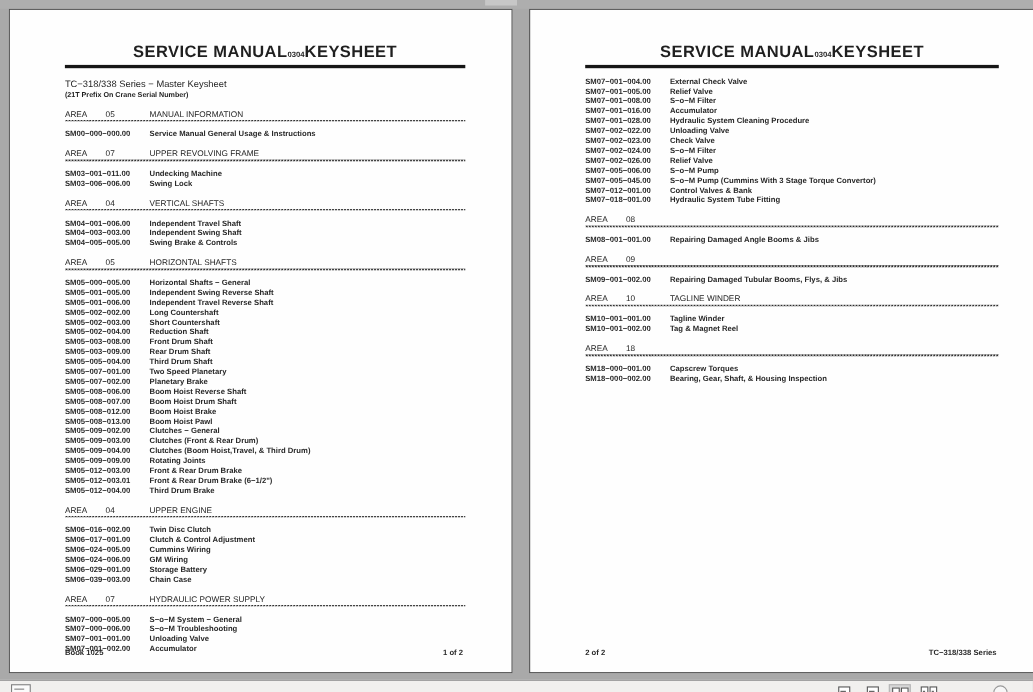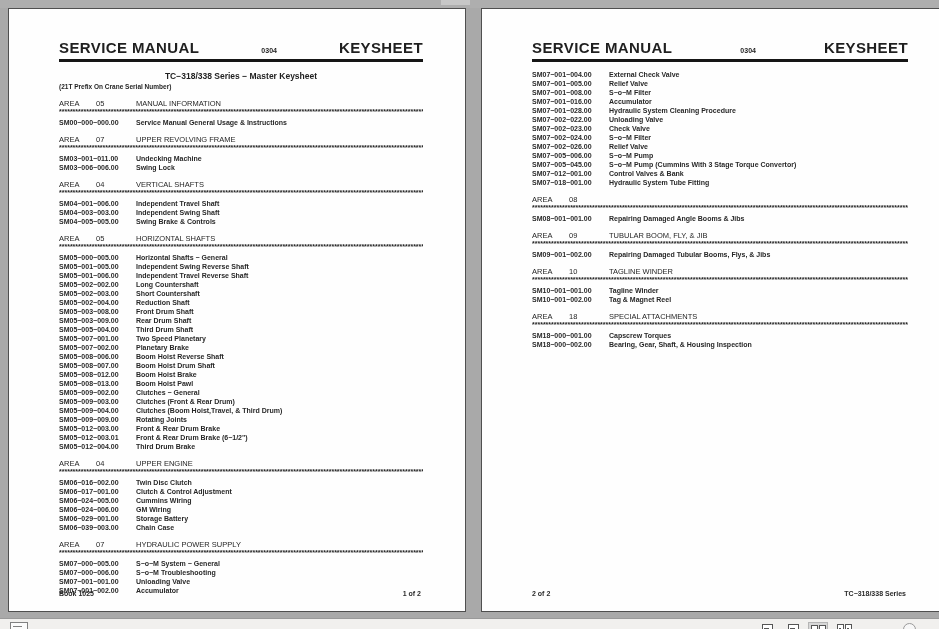--- a/index.html
+++ b/index.html
@@ -10,25 +10,25 @@
   .top-strip{position:absolute;left:0;top:0;width:939px;height:8px;background:#aeaeae;}
   .scroll-notch{position:absolute;left:441px;top:0;width:29px;height:5px;background:#c7c7c7;}
   
   .page{
     position:absolute;top:8px;background:#fefefe;height:604px;
     border:1px solid #4f4f4f;box-sizing:border-box;overflow:hidden;color:#1f1f1f;
   }
   .page1{left:8px;width:458px;}
   .page2{left:481px;width:470px;}
   .page-inner{padding:30px 42px 0 50px;}
-  .doc-header{display:flex;justify-content:space-between;align-items:flex-end;
+  .doc-header{display:flex;justify-content:center;align-items:flex-end;
     border-bottom:3px solid #161616;padding-bottom:3px;}
   .h-left,.h-right{font-size:15px;font-weight:bold;letter-spacing:.4px;white-space:nowrap;}
   .h-center{font-size:7px;font-weight:bold;margin-bottom:2px;}
-  .doc-title{font-size:8.5px;font-weight:bold;margin-top:9px;white-space:nowrap;text-align:center;}
+  .doc-title{font-size:8.5px;font-weight:normal;margin-top:9px;white-space:nowrap;}
   .doc-sub{font-size:6.5px;font-weight:bold;margin-top:2px;white-space:nowrap;}
   .block{margin-top:8px;}
   .page1 .title-wrap + .block{margin-top:9px;}
   .page2 .block:first-child{margin-top:22px;}
   .area-row{display:flex;font-size:7.5px;font-weight:normal;line-height:9px;white-space:nowrap;}
   .area-word{display:inline-block;width:37px;}
   .area-no{display:inline-block;width:40px;}
   .area-title{flex:1;}
   .stars{font-size:7px;font-weight:bold;line-height:6px;height:6px;overflow:hidden;
     white-space:nowrap;color:#242424;margin-top:1px;letter-spacing:0;}
@@ -362,21 +362,20 @@
             <div class="entry">
               <span class="code">SM08−001−001.00</span>
               <span class="desc">Repairing Damaged Angle Booms &amp; Jibs</span>
             </div>
           </div>
         </div>
         <div class="block">
           <div class="area-row">
             <span class="area-word">AREA</span>
             <span class="area-no">09</span>
-            <span class="area-title">TUBULAR BOOM, FLY, &amp; JIB</span>
           </div>
           <div class="stars">****************************************************************************************************************************************************************</div>
           <div class="entry-list">
             <div class="entry">
               <span class="code">SM09−001−002.00</span>
               <span class="desc">Repairing Damaged Tubular Booms, Flys, &amp; Jibs</span>
             </div>
           </div>
         </div>
         <div class="block">
@@ -394,21 +393,20 @@
             <div class="entry">
               <span class="code">SM10−001−002.00</span>
               <span class="desc">Tag &amp; Magnet Reel</span>
             </div>
           </div>
         </div>
         <div class="block">
           <div class="area-row">
             <span class="area-word">AREA</span>
             <span class="area-no">18</span>
-            <span class="area-title">SPECIAL ATTACHMENTS</span>
           </div>
           <div class="stars">****************************************************************************************************************************************************************</div>
           <div class="entry-list">
             <div class="entry">
               <span class="code">SM18−000−001.00</span>
               <span class="desc">Capscrew Torques</span>
             </div>
             <div class="entry">
               <span class="code">SM18−000−002.00</span>
               <span class="desc">Bearing, Gear, Shaft, &amp; Housing Inspection</span>

